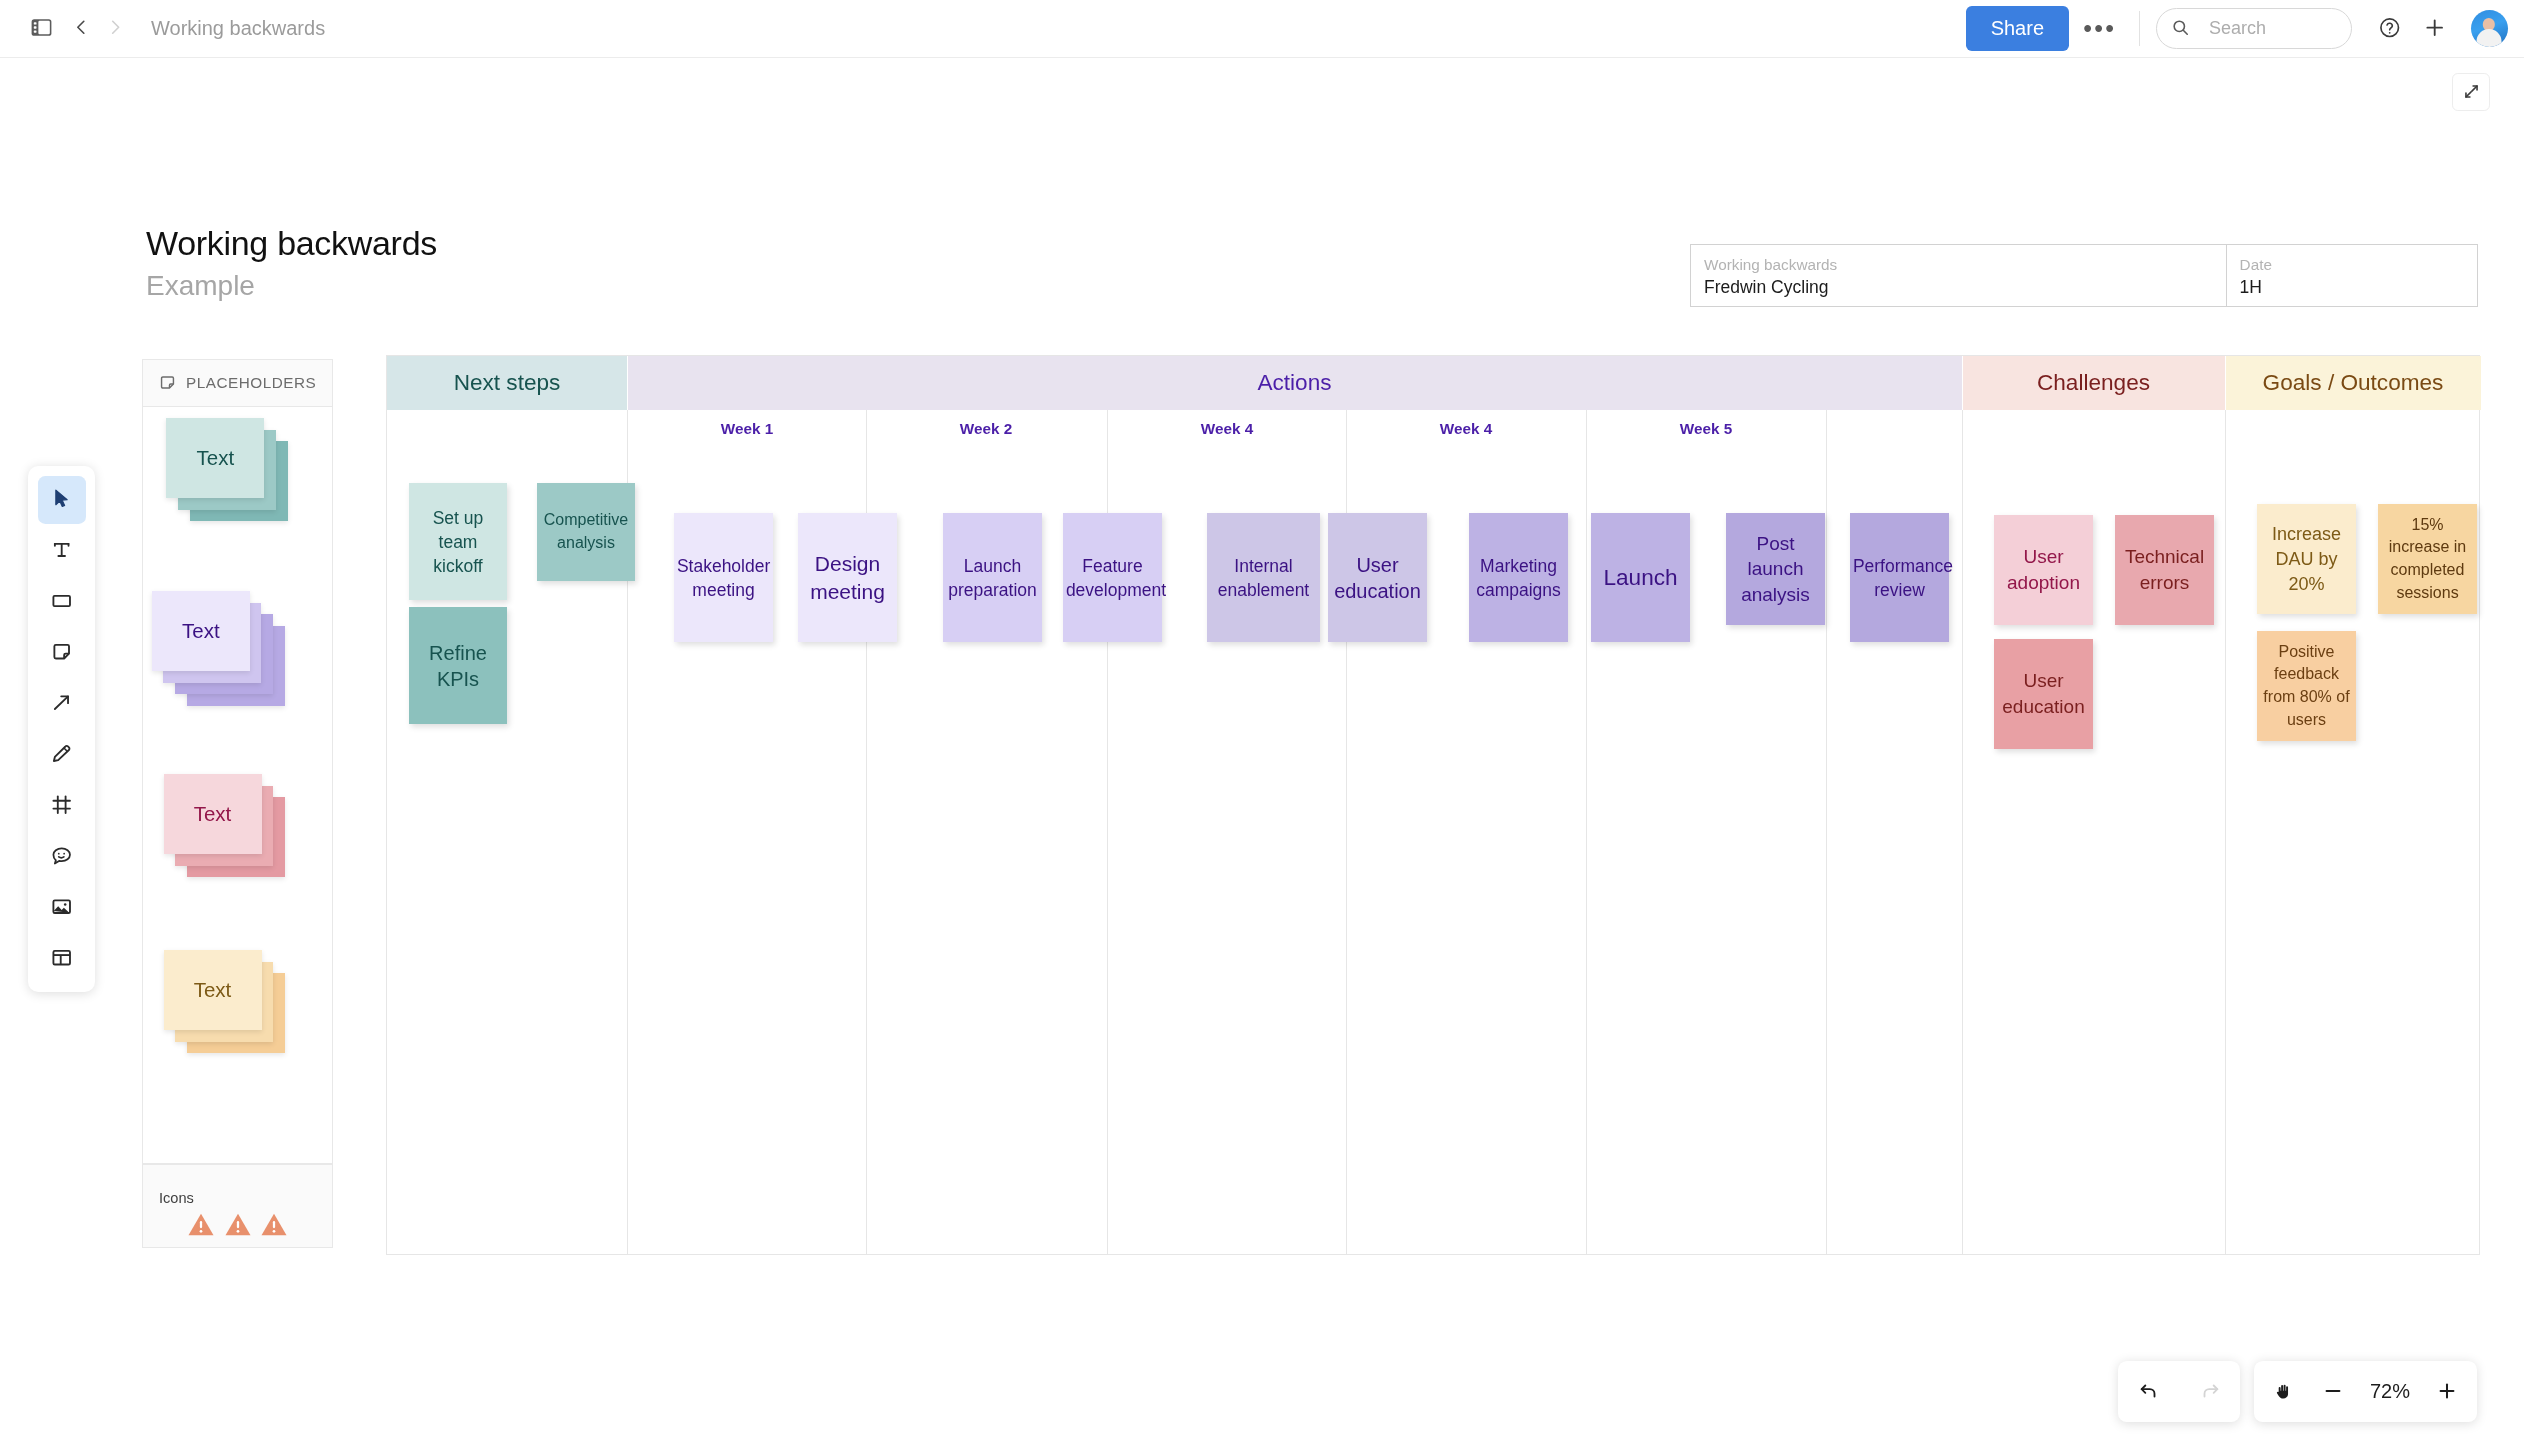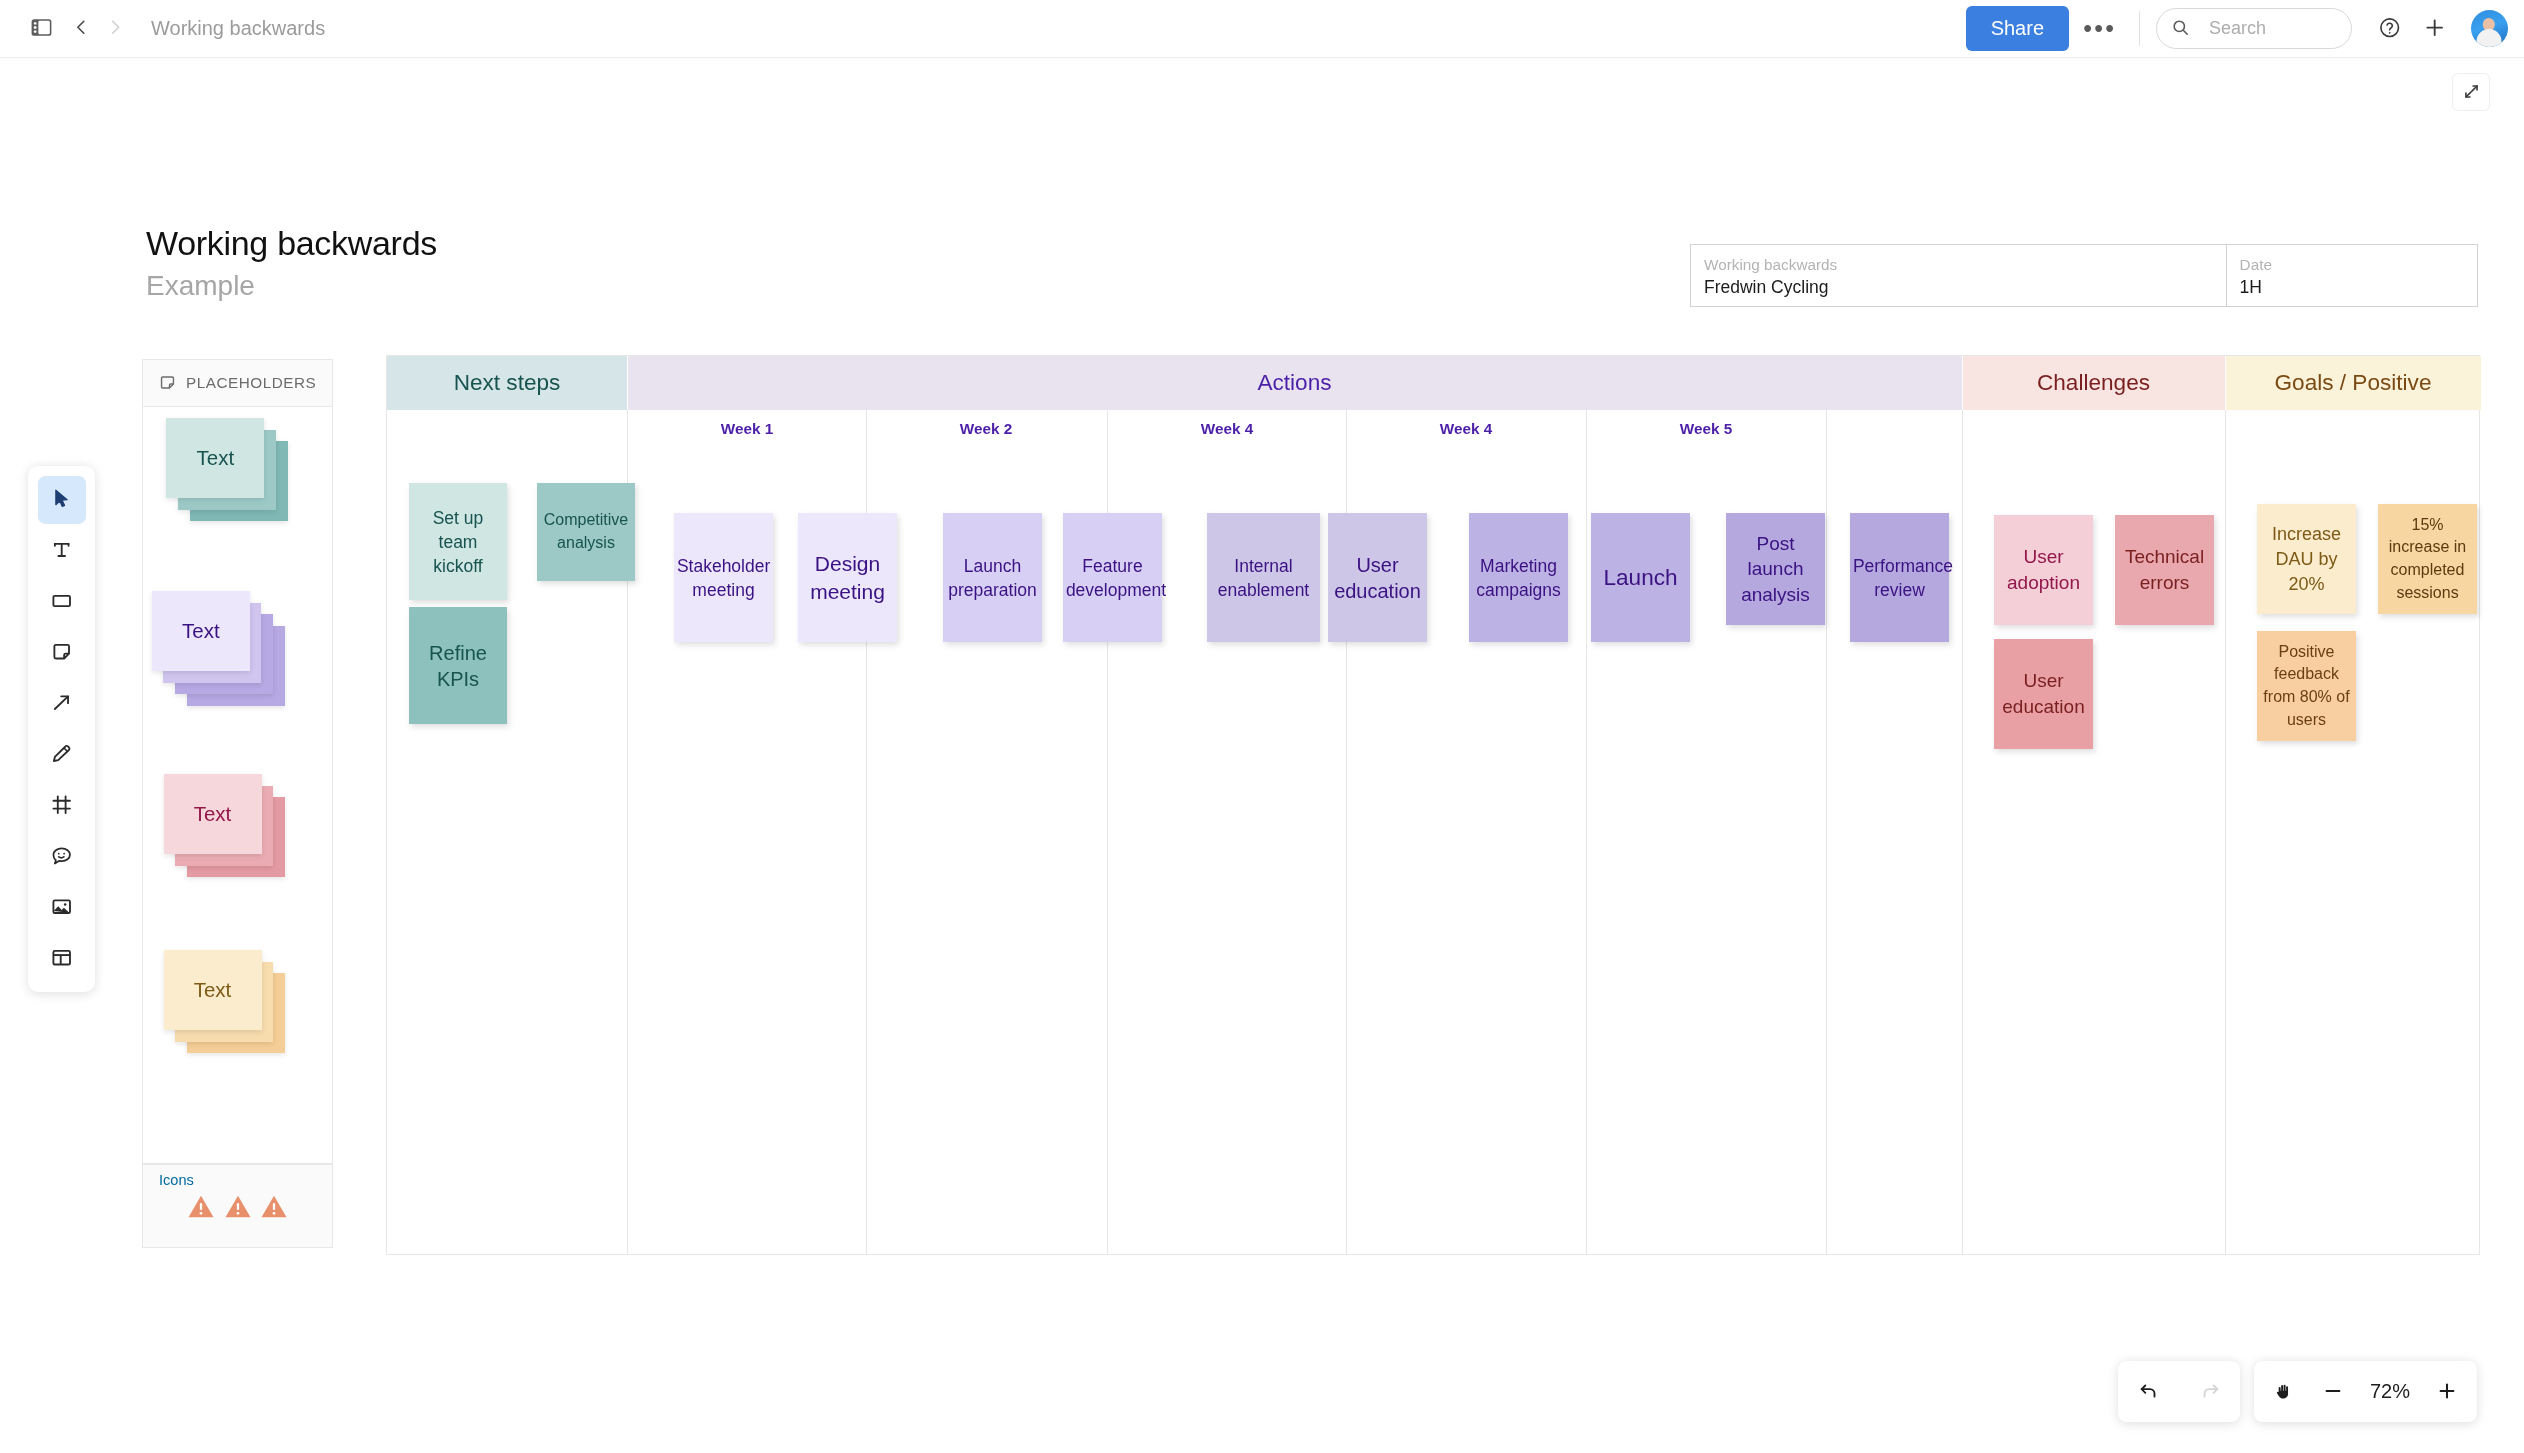--- a/index.html
+++ b/index.html
@@ -163,21 +163,21 @@
     text-align:center; font-size: 20.5px;
   }
 
   .icons-panel {
     position: absolute; left: 142px; top: 1164px;
     width: 191px; height: 84px;
     background: #fafafa;
     border: 0.7px solid #e8e8e8;
   }
   .icons-title {
-    font-size: 14.6px; color: #0369a1; padding: 7px 0 0 16px;
+    font-size: 14.6px; color: #404040; padding: 25px 0 0 16px;
   }
   .icons-row {
     display: flex; gap: 8.8px; justify-content: center; margin-top: 5.8px;
   }
 
   
   .board {
     position: absolute; left: 386px; top: 355px;
     width: 2094px; height: 900px;
     border: 0.7px solid #e6e6e6;
@@ -480,21 +480,21 @@
     <div class="band" style="left: 0px; width: 240px; background: rgb(214, 230, 232);">
       <div class="band-title" style="color: rgb(23, 83, 79);">Next steps</div>
     </div>
     <div class="band" style="left: 240px; width: 1335px; background: rgb(232, 227, 239);">
       <div class="band-title" style="color: rgb(75, 31, 168);">Actions</div>
     </div>
     <div class="band" style="left: 1575px; width: 263px; background: rgb(248, 228, 224);">
       <div class="band-title" style="color: rgb(122, 31, 31);">Challenges</div>
     </div>
     <div class="band" style="left: 1838px; width: 256px; background: rgb(251, 243, 217);">
-      <div class="band-title" style="color: rgb(122, 74, 20);">Goals / Positive</div>
+      <div class="band-title" style="color: rgb(122, 74, 20);">Goals / Outcomes</div>
     </div>
     <div class="band-div" style="left: 240px;"></div>
     <div class="band-div" style="left: 1575px;"></div>
     <div class="band-div" style="left: 1838px;"></div>
     <div class="col-div" style="left: 240px;"></div>
     <div class="col-div" style="left: 479px;"></div>
     <div class="col-div" style="left: 720px;"></div>
     <div class="col-div" style="left: 959px;"></div>
     <div class="col-div" style="left: 1199px;"></div>
     <div class="col-div" style="left: 1439px;"></div>

